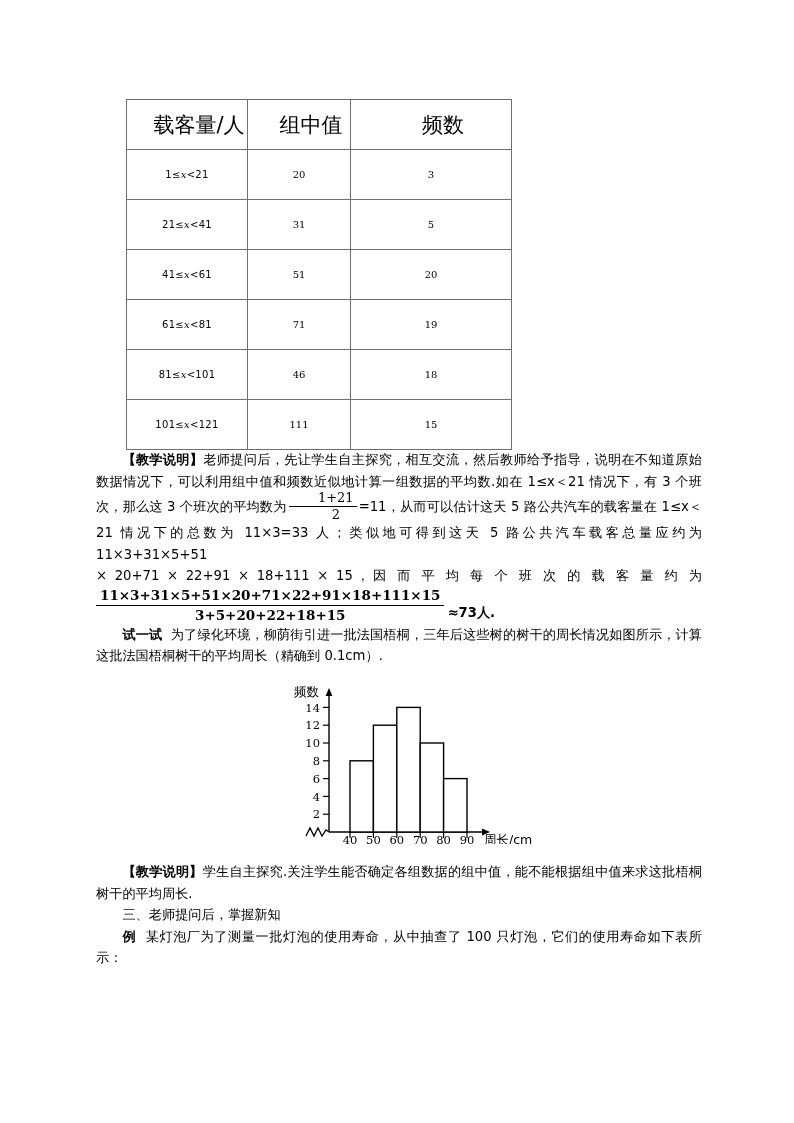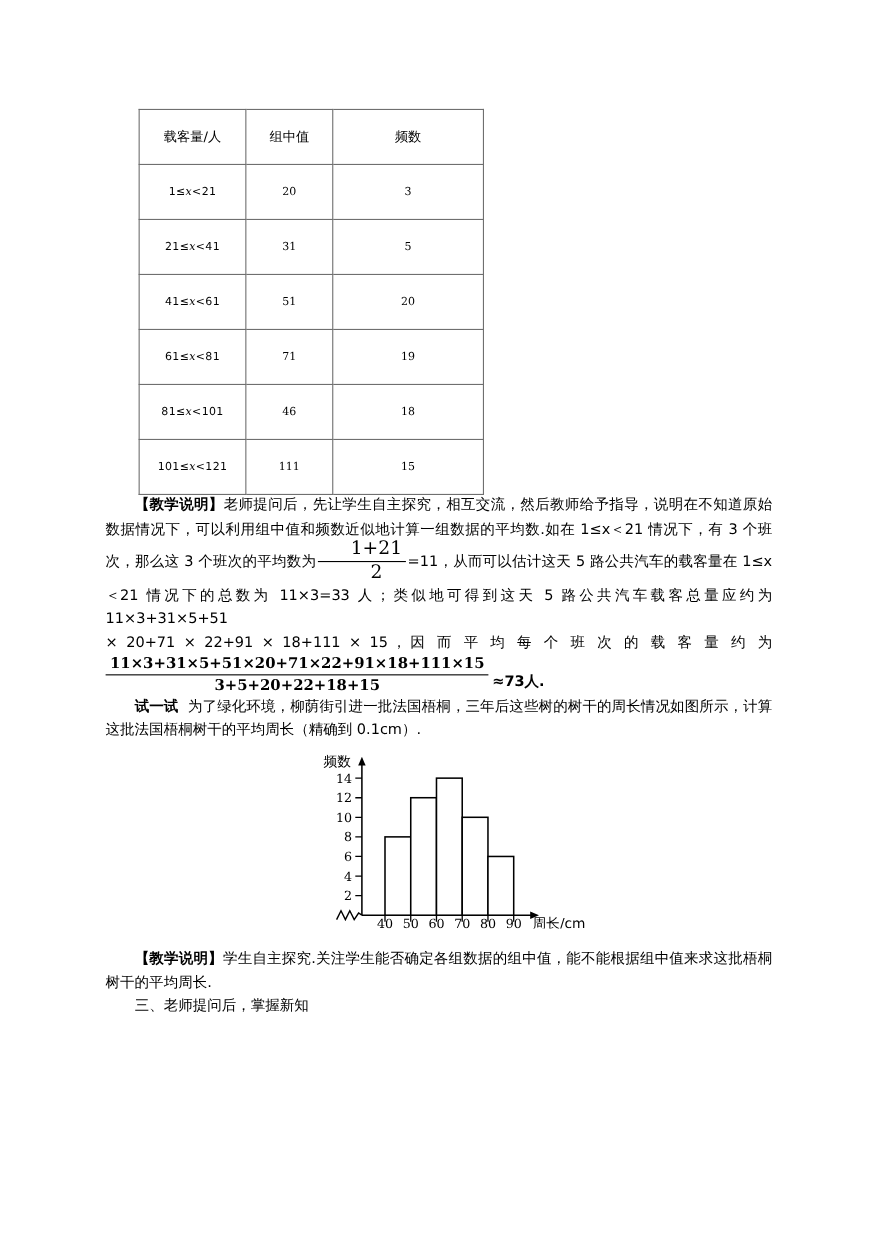--- a/index.html
+++ b/index.html
@@ -33,21 +33,22 @@
     height: 49px;
     text-align: center;
     vertical-align: middle;
     font-size: 10px;
     padding: 0;
   }
   table.data-table tr td:first-child { width: 96px; }
   table.data-table tr td:nth-child(2) { width: 78px; }
   table.data-table tr td:nth-child(3) { width: 136px; }
   table.data-table .hdr {
-    font-size: 12px;
+    font-size: 21px;
+    padding-left: 24px;
   }
   
   table.data-table {
     border: 1.6px solid #000;
   }
   .range { font-size: 14px; letter-spacing: .3px; }
   .range i { font-style: italic; font-family: "DejaVu Serif", "Liberation Serif", serif; }
   .num { font-size: 14.5px; font-family: "DejaVu Serif", "Liberation Serif", serif; }
 
   
@@ -71,21 +72,21 @@
     text-align: justify;
     text-align-last: justify;
   }
 
   
   .frac {
     display: inline-block;
     vertical-align: middle;
     text-align: center;
     font-family: "DejaVu Serif", "Liberation Serif", serif;
-    font-size: 17px;
+    font-size: 13px;
     line-height: 1.05;
     margin: 0 2px;
     position: relative;
     top: -1px;
   }
   .frac .nu { display: block; padding: 0 3px 1px 3px; }
   .frac .de { display: block; padding: 1px 3px 0 3px; border-top: 1.2px solid #000; }
 
   .bigfrac {
     display: inline-block;
@@ -246,13 +247,14 @@
 
     <text x="196" y="159.5" font-family="DejaVu Sans, Liberation Sans, sans-serif" font-size="12.5" fill="#000">周长/cm</text>
   </svg>
 </div>
 
 <div class="footer-text">
   <p class="p indent"><span class="bold">【教学说明】</span><span>学生自主探究.关注学生能否确定各组数据的组中值，能不能根据组中值来求这批梧桐树干的平均周长.</span></p>
 
   <p class="p indent">三、老师提问后，掌握新知</p>
 
+  <p class="p indent"><span class="bold">例</span>&nbsp;&nbsp;<span>某灯泡厂为了测量一批灯泡的使用寿命，从中抽查了 100 只灯泡，它们的使用寿命如下表所示：</span></p>
 </div>
 
 </body></html>

